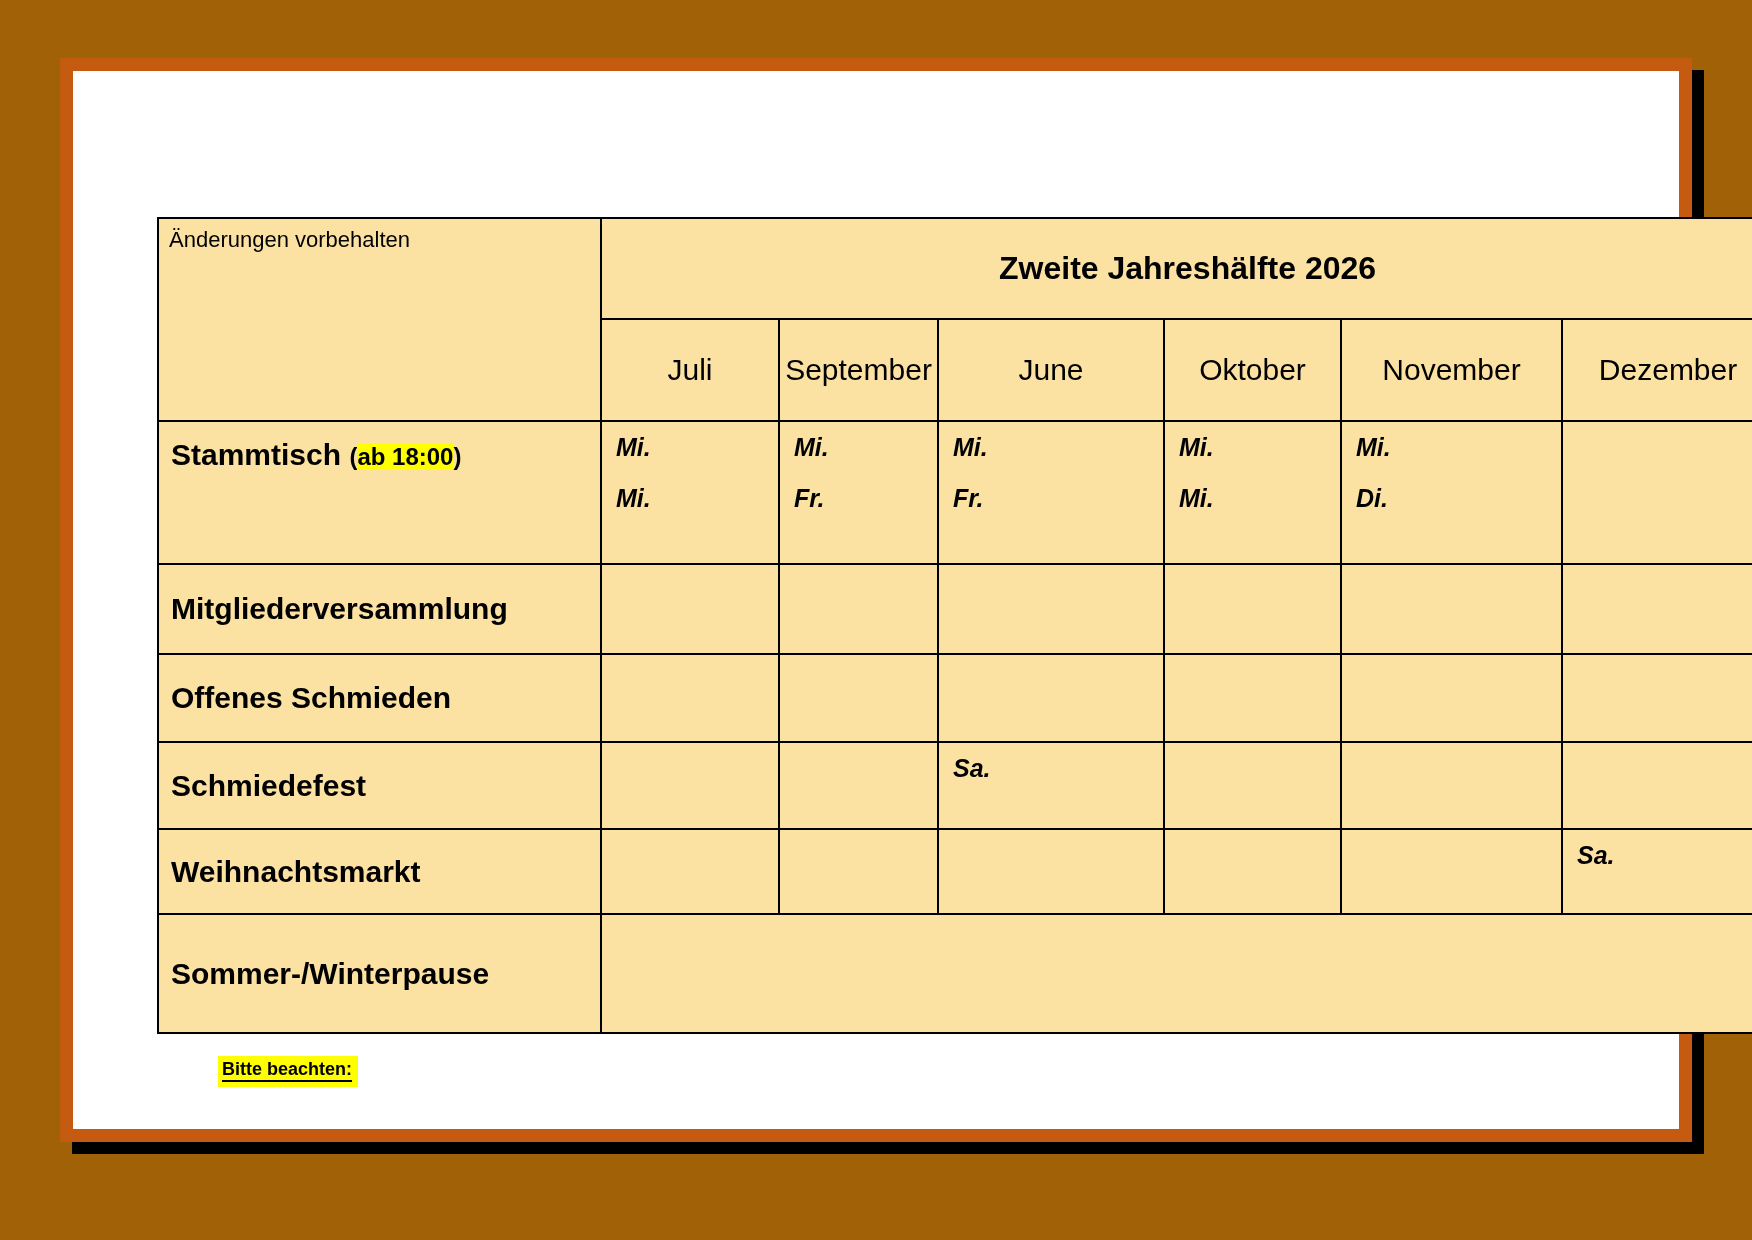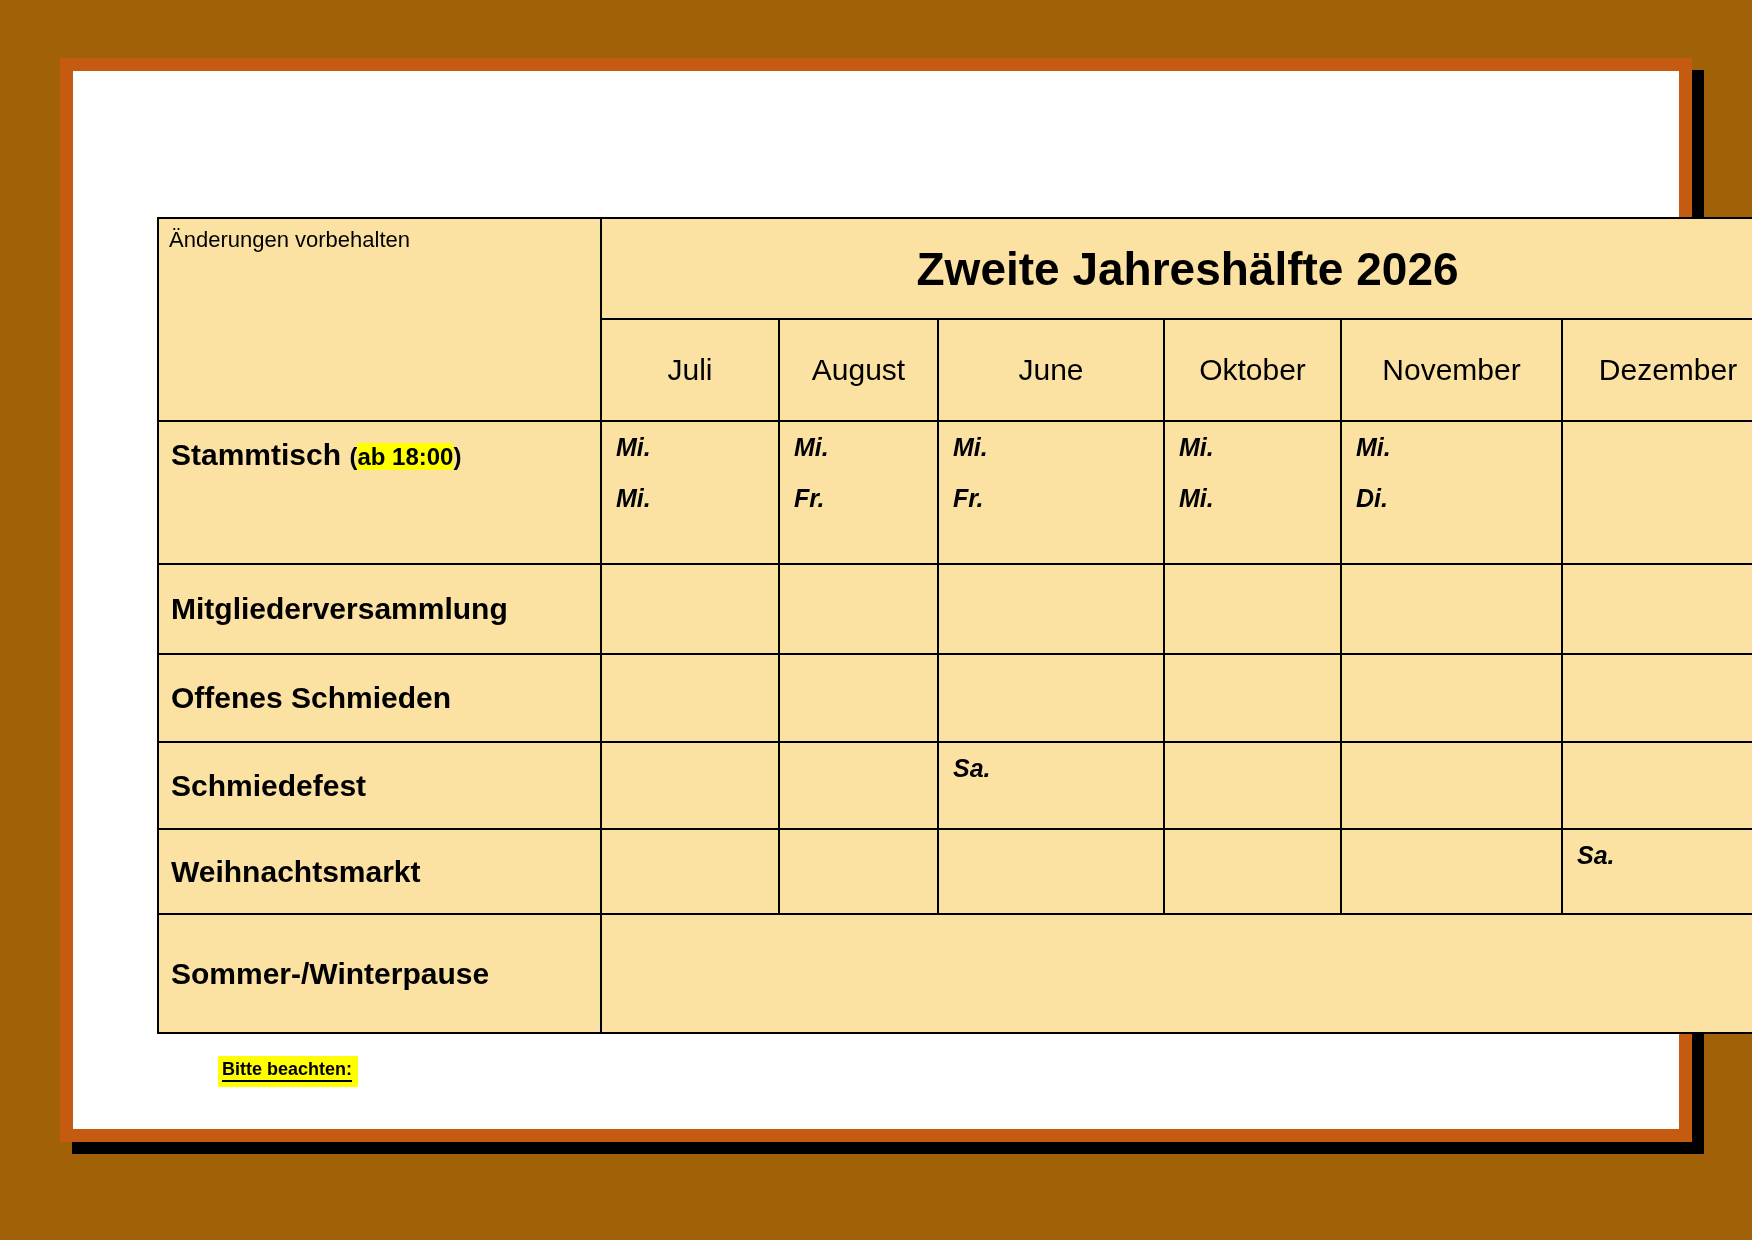--- a/index.html
+++ b/index.html
@@ -52,21 +52,21 @@
   }
   .hdr-note {
     font-size: 22px;
     font-weight: normal;
   }
   td.title-cell {
     text-align: center;
     vertical-align: middle;
   }
   .big-title {
-    font-size: 46px;
+    font-size: 32px;
     font-weight: bold;
   }
   td.month-cell {
     background: #FFFF00;
     text-align: center;
     vertical-align: middle;
     font-size: 30px;
     font-weight: normal;
   }
   td.label-cell {
@@ -136,21 +136,21 @@
           <td class="hdr-note-cell" rowspan="2">
             <span class="hdr-note">Änderungen vorbehalten</span>
           </td>
           <td class="title-cell" colspan="6">
             <span class="big-title">Zweite Jahreshälfte 2026</span>
           </td>
         </tr>
 
         <tr style="height:102px">
           <td class="month-cell">Juli</td>
-          <td class="month-cell">August</td>
+          <td class="month-cell">September</td>
           <td class="month-cell">June</td>
           <td class="month-cell">Oktober</td>
           <td class="month-cell">November</td>
           <td class="month-cell">Dezember</td>
         </tr>
 
         <tr style="height:143px">
           <td class="label-cell top-align">
             <span>Stammtisch</span>
             <span class="label-suffix">(</span><span class="label-suffix hl">ab 18:00</span><span class="label-suffix">)</span>

